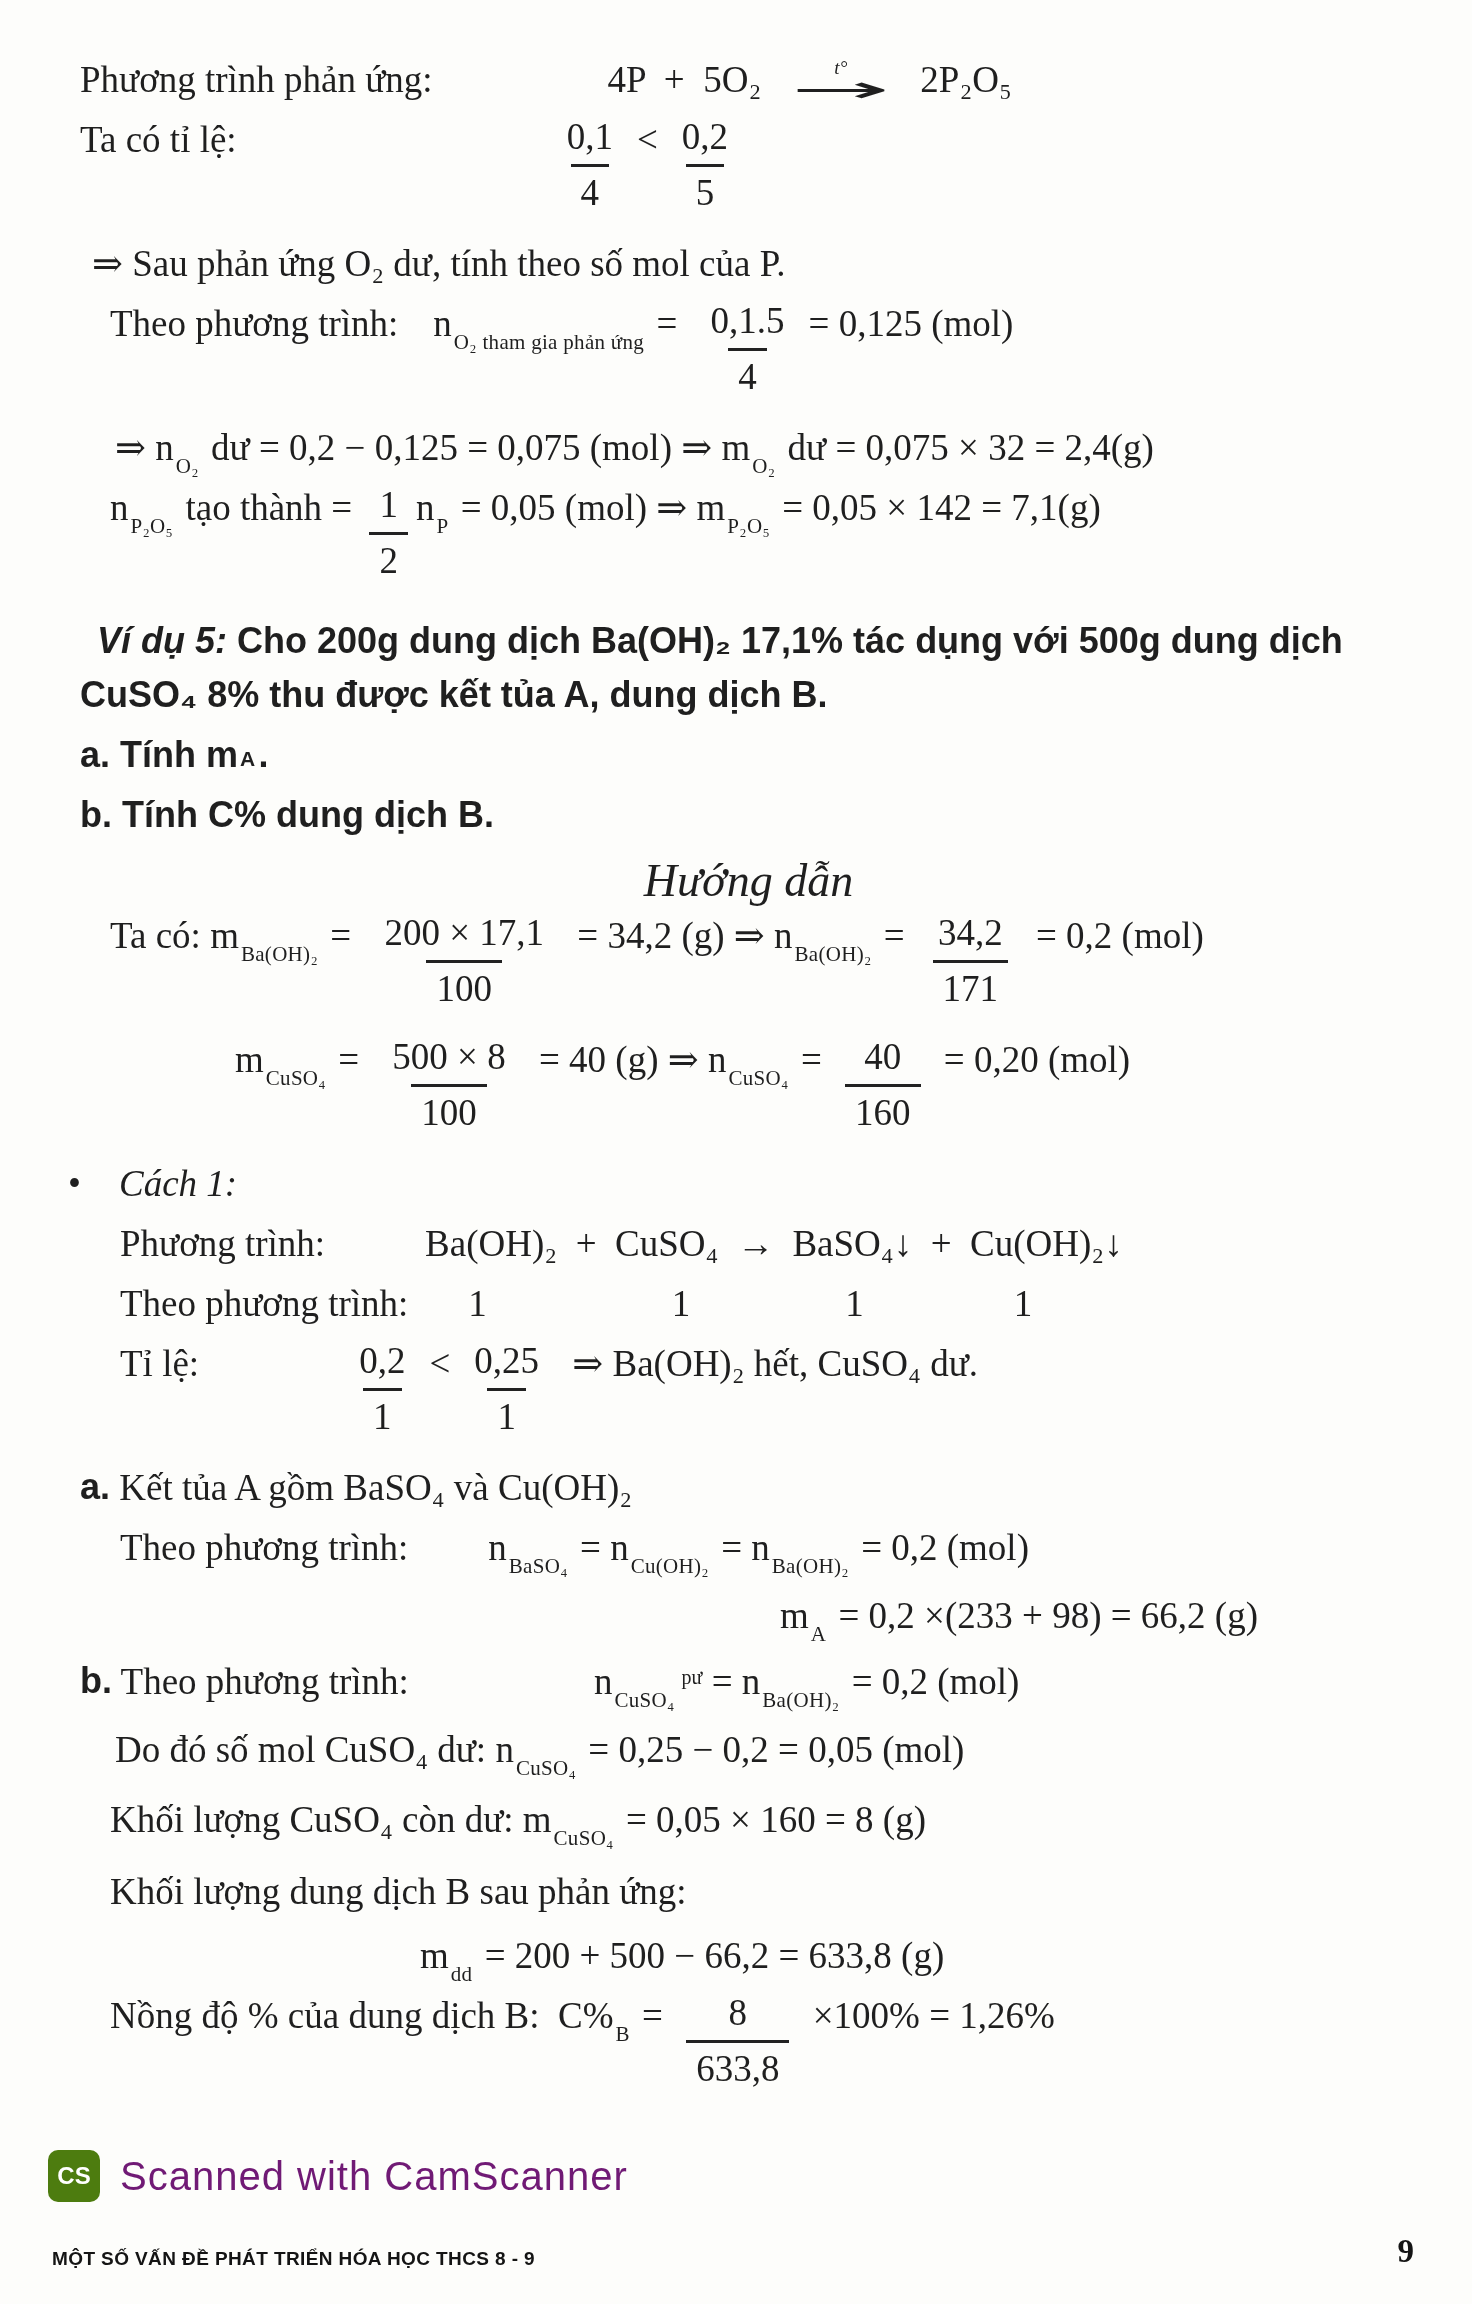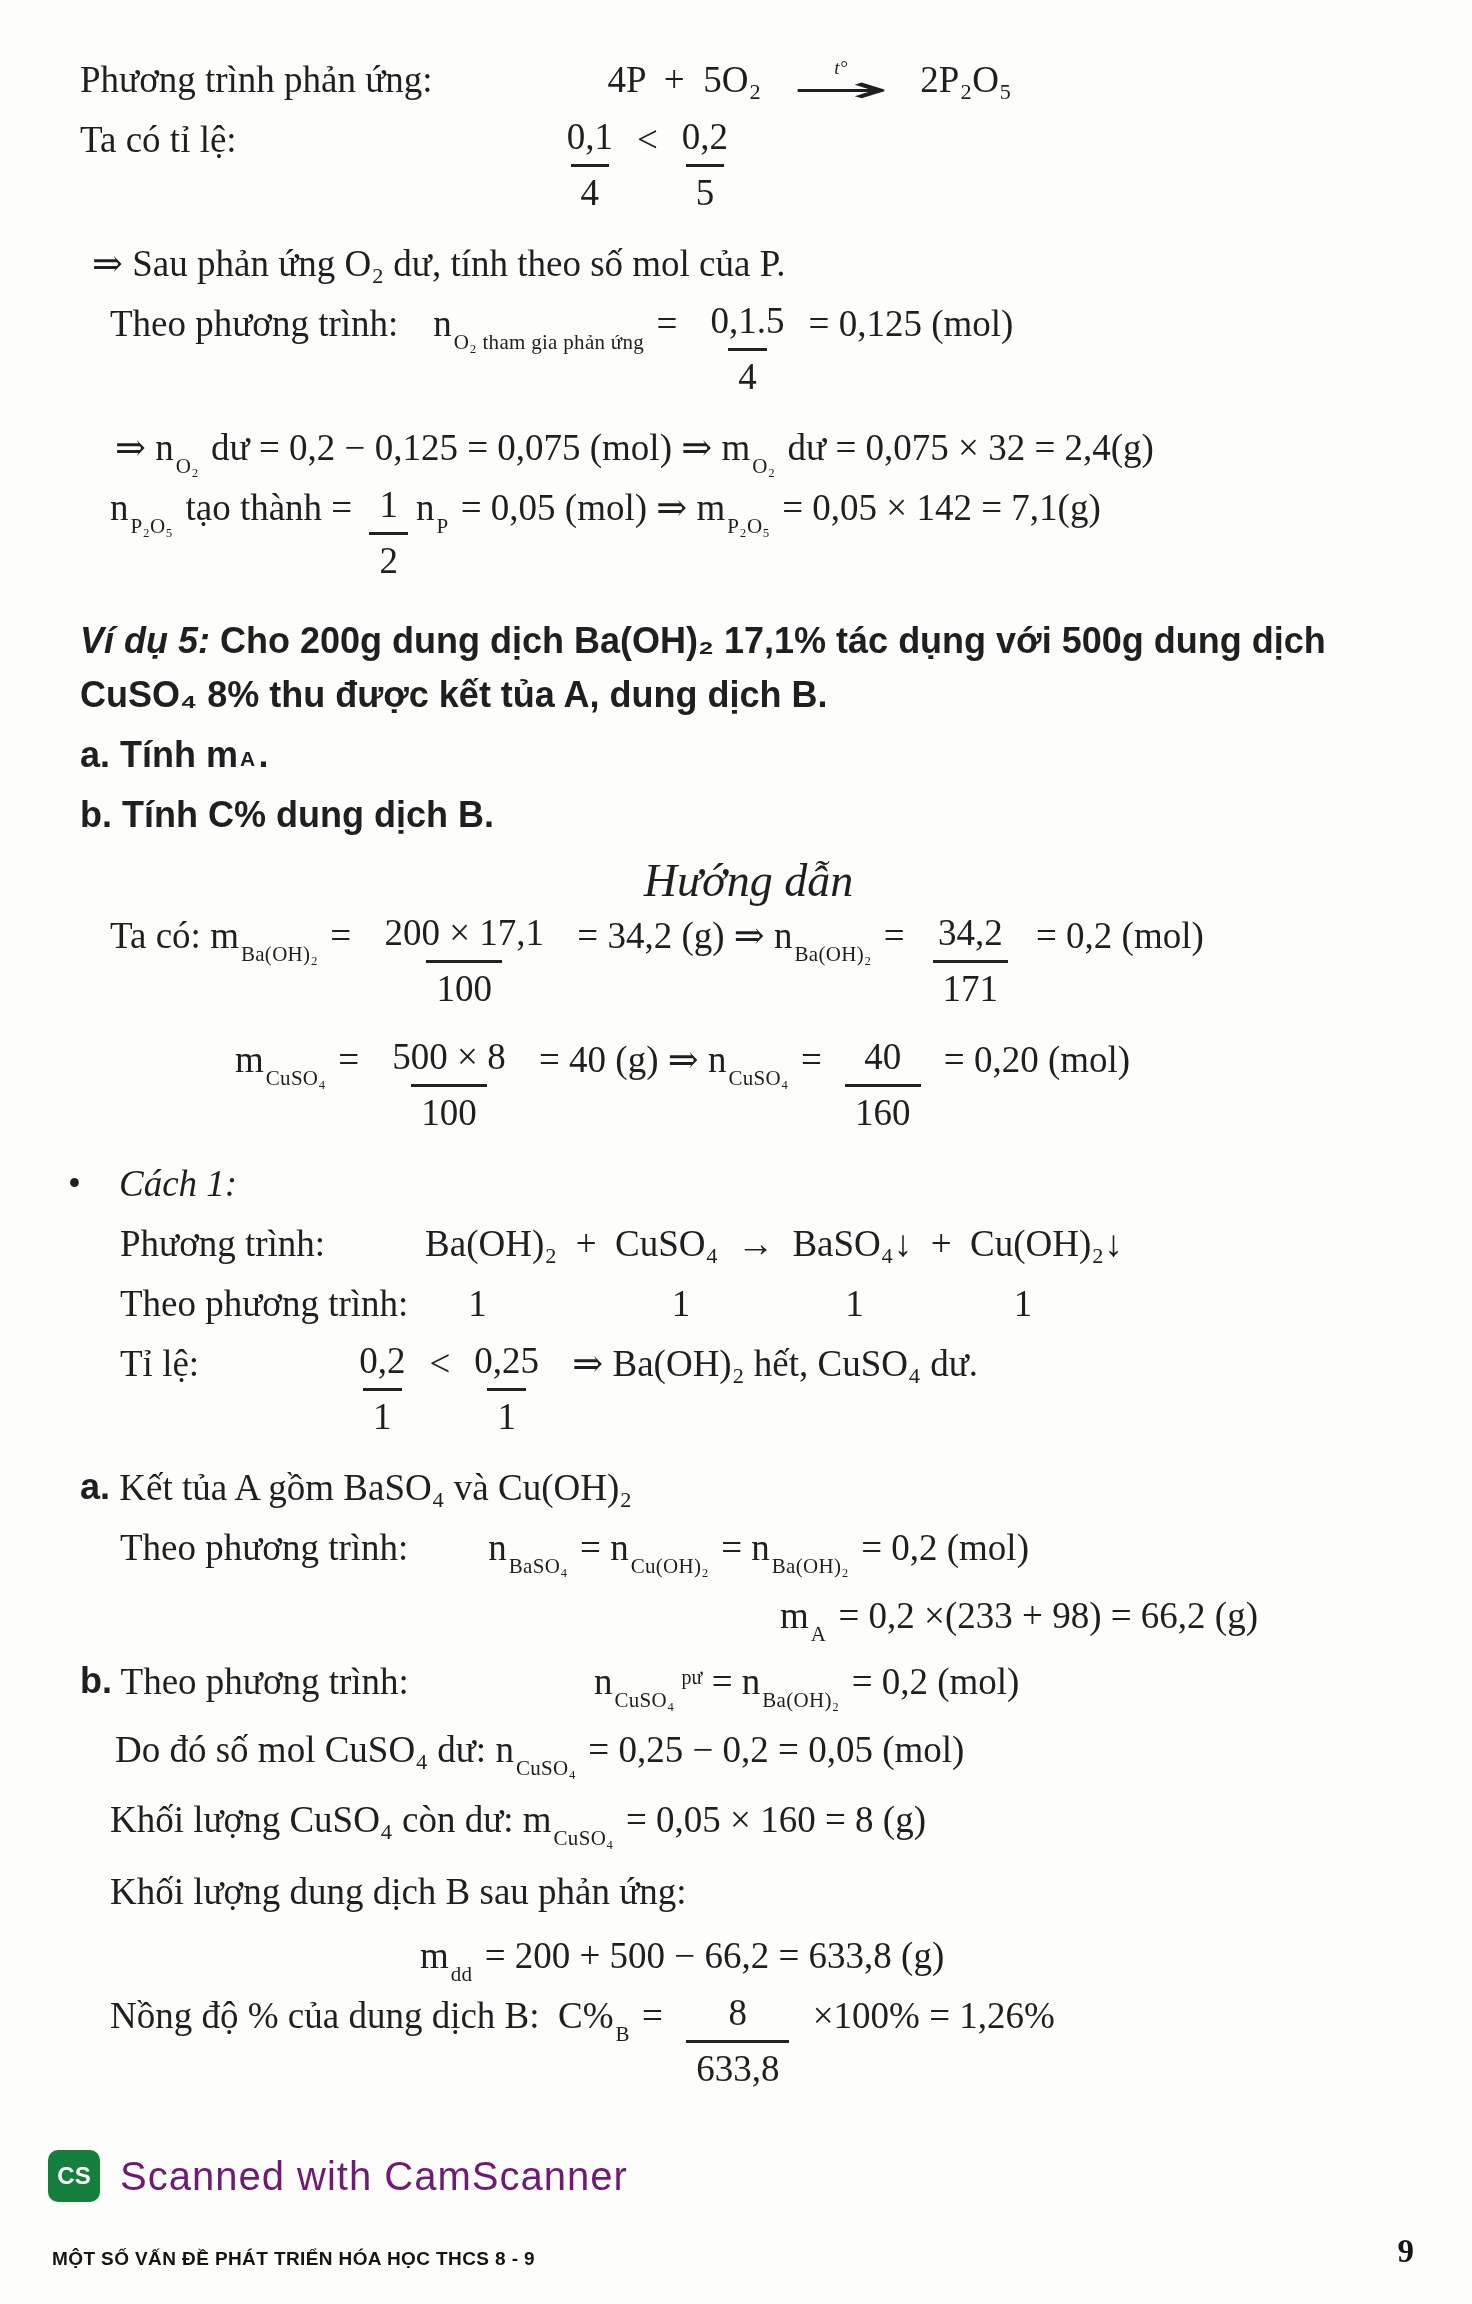--- a/index.html
+++ b/index.html
@@ -17,21 +17,21 @@
 
   .row {
     display:flex; align-items:flex-start;
     min-height:54px; margin-bottom:6px;
     font-size:37px; white-space:pre;
   }
   .frow { min-height:118px; }
   .center { justify-content:center; }
 
   .bs { font-family:"Liberation Sans","DejaVu Sans",sans-serif; font-weight:700; font-size:36px; }
-  .bi { font-style:italic; }
+  .bi { font-style:italic;margin-left:17px; }
   .it { font-style:italic; }
 
   .para {
     font-family:"Liberation Sans","DejaVu Sans",sans-serif; font-weight:700;
     font-size:36px; line-height:1.5; margin:10px 0 12px 0; white-space:normal;
   }
 
   
   .frac { display:inline-flex; flex-direction:column; align-items:center; margin:0 14px; }
   .frac .num { padding:0 10px 7px 10px; line-height:1.05; }
@@ -46,21 +46,21 @@
   .rxn-arrow { display:inline-flex; flex-direction:column; align-items:center; margin:0 12px; }
   .atop { font-size:19px; font-style:italic; line-height:1; height:17px; }
   .ashaft { display:inline-block; transform:scaleX(3.2); line-height:.8; margin:0 52px; font-family:"DejaVu Sans",sans-serif; }
 
   .heading { font-size:46px; }
 
   
   .cam-bar { position:absolute; left:48px; bottom:102px; display:flex; align-items:center; gap:20px; }
   .cam-logo {
     width:52px; height:52px; border-radius:10px;
-    background:#15803d; color:#fff;
+    background:#4d7c0f; color:#fff;
     display:flex; align-items:center; justify-content:center;
     font-family:"Liberation Sans","DejaVu Sans",sans-serif; font-weight:700; font-size:24px;
   }
   .cam-text {
     color:#701a75; font-size:40px;
     font-family:"Liberation Sans","DejaVu Sans",sans-serif; letter-spacing:1px;
   }
 
   
   .book-bar {

